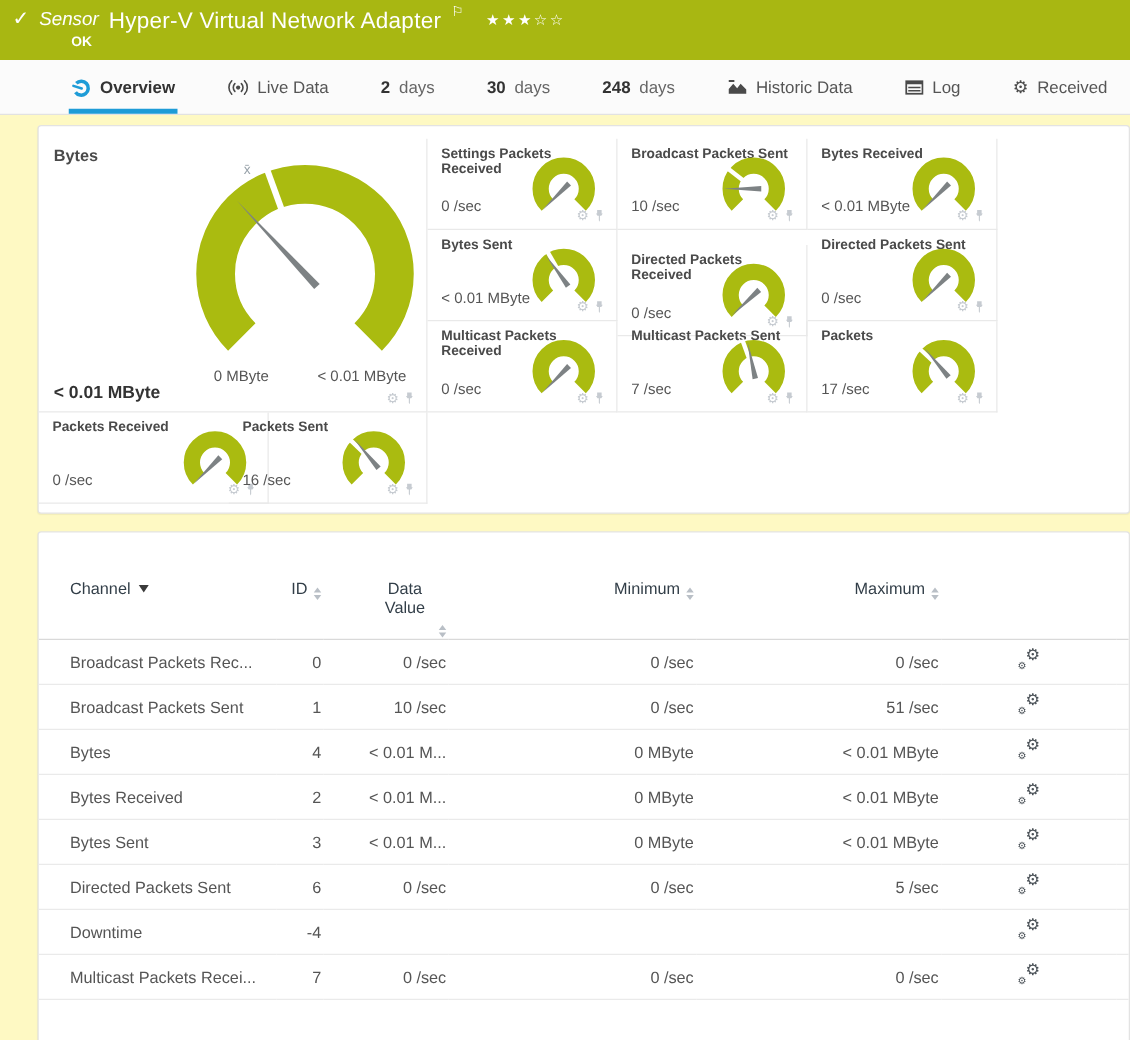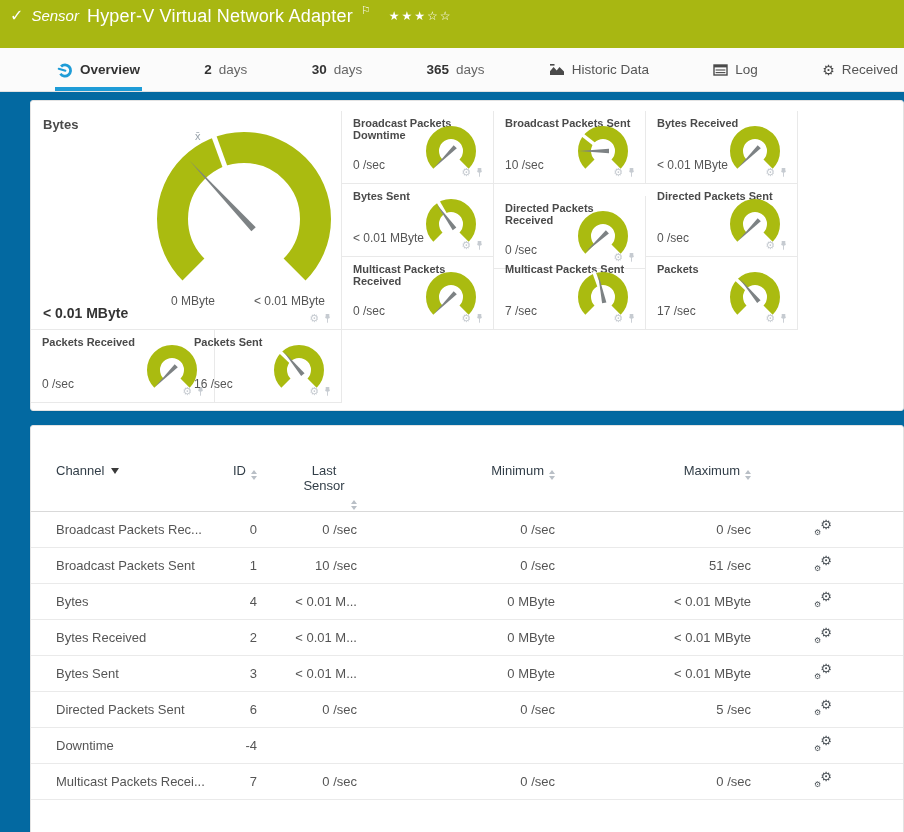--- a/index.html
+++ b/index.html
@@ -12,30 +12,30 @@
   .topbar-row1{display:flex;align-items:center;gap:8px;line-height:22px;}
   .check{font-size:16px;font-weight:bold;}
   .sensor-word{font-style:italic;font-size:15px;}
   .sensor-title{font-weight:normal;font-size:18px;letter-spacing:.2px;}
   .flag{font-size:11px;position:relative;top:-6px;cursor:pointer;}
   .stars{font-size:12px;letter-spacing:2px;margin-left:10px;cursor:pointer;font-family:"DejaVu Sans",sans-serif;}
   .status-ok{margin-left:47px;font-size:11px;font-weight:bold;margin-top:1px;}
 
   
   .tabbar{height:44px;background:#fbfbfb;border-bottom:1px solid #e2e2e2;display:flex;
-          justify-content:space-between;align-items:stretch;padding:0 4px 0 55px;box-sizing:border-box;}
+          justify-content:space-between;align-items:stretch;padding:0 16px 0 55px;box-sizing:border-box;}
   .tab{display:flex;align-items:center;gap:7px;font-size:13.5px;color:#555;cursor:pointer;
        border-bottom:4px solid transparent;padding:4px 2px 0 2px;box-sizing:border-box;white-space:nowrap;}
   .tab.active{border-bottom-color:#1e9cd7;color:#333;font-weight:bold;}
   .tab-prefix{font-weight:bold;color:#333;}
   .tab-label-light{color:#666;}
   .tab .glyph{font-family:"DejaVu Sans",sans-serif;font-size:14px;color:#4a4a4a;line-height:1;}
 
   
-  .main{position:absolute;top:92px;left:0;right:0;bottom:0;background:#0369a1;}
+  .main{position:absolute;top:92px;left:0;right:0;bottom:0;background:#fef9c3;}
 
   
   .gauges-panel{position:absolute;left:30px;top:8px;width:874px;height:311px;background:#fff;
                 border:1px solid #e3e3e3;border-radius:3px;box-sizing:border-box;
                 box-shadow:0 1px 1px rgba(0,0,0,.05);}
   .cell{position:absolute;box-sizing:border-box;border-bottom:1px solid #e9e9e9;}
   .cell.br{border-right:1px solid #e9e9e9;}
   .gtitle{position:absolute;left:11px;top:6px;font-size:11px;font-weight:bold;color:#4a4a4a;
           width:135px;line-height:12px;}
   .gsvg{position:absolute;right:14px;top:13px;}
@@ -83,40 +83,51 @@
 <div class="page">
 
   <div class="topbar" style="background: rgb(168, 183, 18);">
     <div class="topbar-row1">
       <span class="check">✓</span>
       <span class="sensor-word">Sensor</span>
       <span class="sensor-title">Hyper-V Virtual Network Adapter</span>
       <span class="flag">⚐</span>
       <span class="stars"><span>★★★</span><span>☆☆</span></span>
     </div>
+    <div class="status-ok">OK</div>
   </div>
 
   <div class="tabbar">
     <div class="tab active" style="border-bottom-color: rgb(30, 156, 215);">
       <svg width="16" height="16" viewBox="0 0 16 16">
         <path d="M4.04 4.54 A5.6 5.6 0 1 1 3.41 11.71" fill="none" stroke="#1e9cd7" stroke-width="2.8"></path>
         <line x1="8.4" y1="8.8" x2="1.7" y2="6.7" stroke="#1e9cd7" stroke-width="2" stroke-linecap="round"></line>
       </svg>
       <span>Overview</span>
     </div>
     <div class="tab">
+      <svg width="17" height="14" viewBox="0 0 17 14">
+        <circle cx="8.5" cy="7" r="1.7" fill="#4a4a4a"></circle>
+        <path d="M5.9 3.9a4.4 4.4 0 0 0 0 6.2" fill="none" stroke="#4a4a4a" stroke-width="1.3" stroke-linecap="round"></path>
+        <path d="M3.4 1.6a7.6 7.6 0 0 0 0 10.8" fill="none" stroke="#4a4a4a" stroke-width="1.3" stroke-linecap="round"></path>
+        <path d="M11.1 3.9a4.4 4.4 0 0 1 0 6.2" fill="none" stroke="#4a4a4a" stroke-width="1.3" stroke-linecap="round"></path>
+        <path d="M13.6 1.6a7.6 7.6 0 0 1 0 10.8" fill="none" stroke="#4a4a4a" stroke-width="1.3" stroke-linecap="round"></path>
+      </svg>
+      <span>Live Data</span>
+    </div>
+    <div class="tab">
       <span class="tab-prefix">2</span>
       <span class="tab-label-light">days</span>
     </div>
     <div class="tab">
       <span class="tab-prefix">30</span>
       <span class="tab-label-light">days</span>
     </div>
     <div class="tab">
-      <span class="tab-prefix">365</span>
+      <span class="tab-prefix">248</span>
       <span class="tab-label-light">days</span>
     </div>
     <div class="tab">
       <svg width="16" height="13" viewBox="0 0 16 13">
         <path d="M1 12V8.2L4.6 4l3.1 3.6L10.5 4l4.5 4.5V12z" fill="#4a4a4a"></path>
         <rect x="1" y="1" width="4.5" height="1.6" fill="#4a4a4a"></rect>
       </svg>
       <span>Historic Data</span>
     </div>
     <div class="tab">
@@ -150,21 +161,21 @@
         <div class="gvalue">&lt; 0.01 MByte</div>
         <div class="gicons">
           <span class="gear-glyph">⚙</span>
           <svg width="9" height="11" viewBox="0 0 10 12">
             <path d="M3 1h4v3H3z M2 4h6L6.7 6H3.3z M4.5 6h1v4.2L5 11.4l-.5-1.2z" fill="#c6cbd1"></path>
           </svg>
         </div>
       </div>
       <div id="gauge-grid">
           <div class="cell br" style="left: 311px; top: 10px; width: 152px; height: 73px;">
-            <div class="gtitle">Broadcast Packets Downtime</div>
+            <div class="gtitle">Settings Packets Received</div>
             <svg class="gsvg" width="56" height="52" viewBox="0 0 56 52">
               <path d="M14.91852454804887 40.08147545195113A18.5 18.5 0 1 1 41.08147545195113 40.08147545195113" stroke="#aabb10" stroke-width="13" fill="none"></path>
               <polygon points="30.68700576850888,21.20172439427031 33.798275605729685,24.31299423149112 11.029437251522857,43.970562748477136" fill="#7d8284"></polygon>
             </svg>
             <div class="gvalue">0 /sec</div>
             <div class="gicons">
               <span class="gear-glyph">⚙</span>
               <svg width="9" height="11" viewBox="0 0 10 12">
                 <path d="M3 1h4v3H3z M2 4h6L6.7 6H3.3z M4.5 6h1v4.2L5 11.4l-.5-1.2z" fill="#c6cbd1"></path>
               </svg>
@@ -329,21 +340,21 @@
             <col style="width:140px">
             <col>
         </colgroup>
         <thead>
           <tr>
             <th class="al"><span>Channel</span><span class="caret"></span></th>
             <th class="ar"><span>ID</span><span class="sorts">
                   <span class="tri-u"></span>
                   <span class="tri-d"></span>
                 </span></th>
-            <th class="ar th-last"><span class="lastwrap">Last Sensor</span><span class="sorts" style="vertical-align:-14px">
+            <th class="ar th-last"><span class="lastwrap">Data Value</span><span class="sorts" style="vertical-align:-14px">
                   <span class="tri-u"></span>
                   <span class="tri-d"></span>
                 </span></th>
             <th class="ar"><span>Minimum</span><span class="sorts">
                   <span class="tri-u"></span>
                   <span class="tri-d"></span>
                 </span></th>
             <th class="ar"><span>Maximum</span><span class="sorts">
                   <span class="tri-u"></span>
                   <span class="tri-d"></span>

